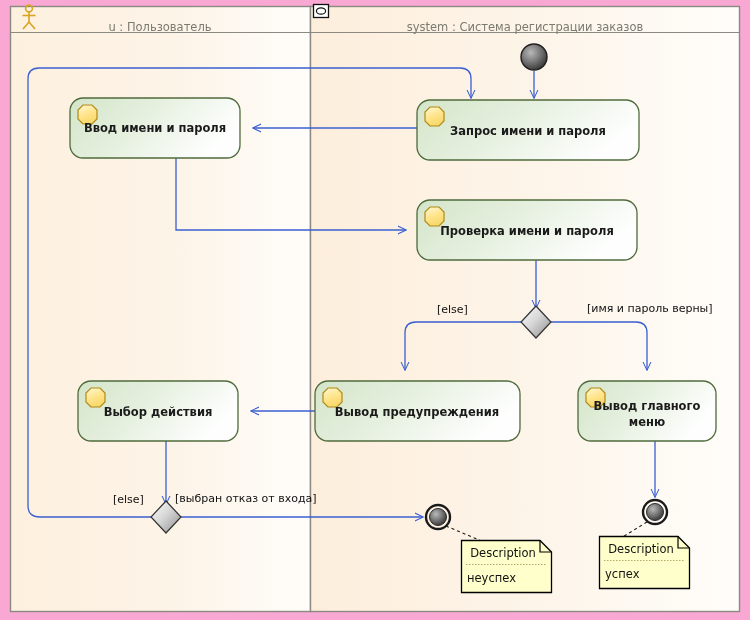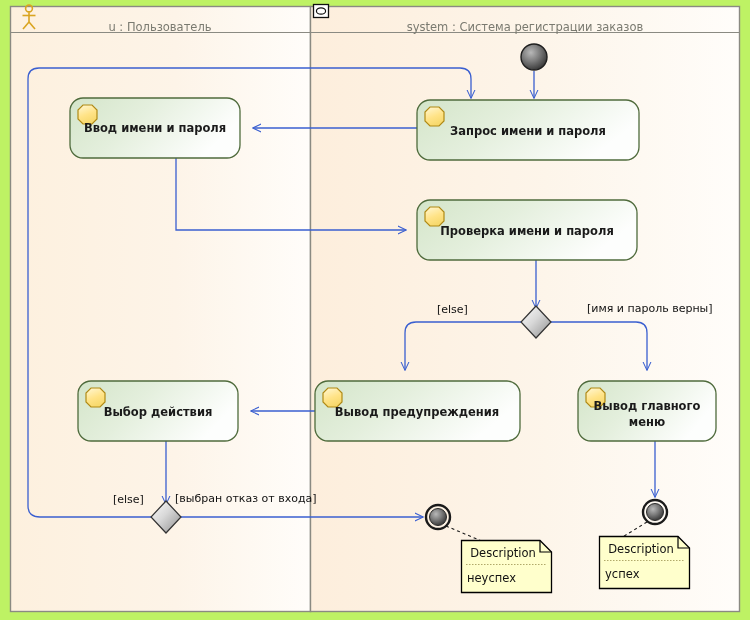--- a/index.html
+++ b/index.html
@@ -7,21 +7,21 @@
     margin: 0;
     padding: 0;
     background: #ffffff;
     font-family: "DejaVu Sans", "Liberation Sans", sans-serif;
   }
   #stage {
     position: relative;
     width: 750px;
     height: 620px;
     overflow: hidden;
-    background: #bef264;
+    background: #f9a8d4;
   }
   #diagram-svg {
     position: absolute;
     left: 0;
     top: 0;
     width: 750px;
     height: 620px;
   }
   .lane-title {
     font-size: 11.5px;

